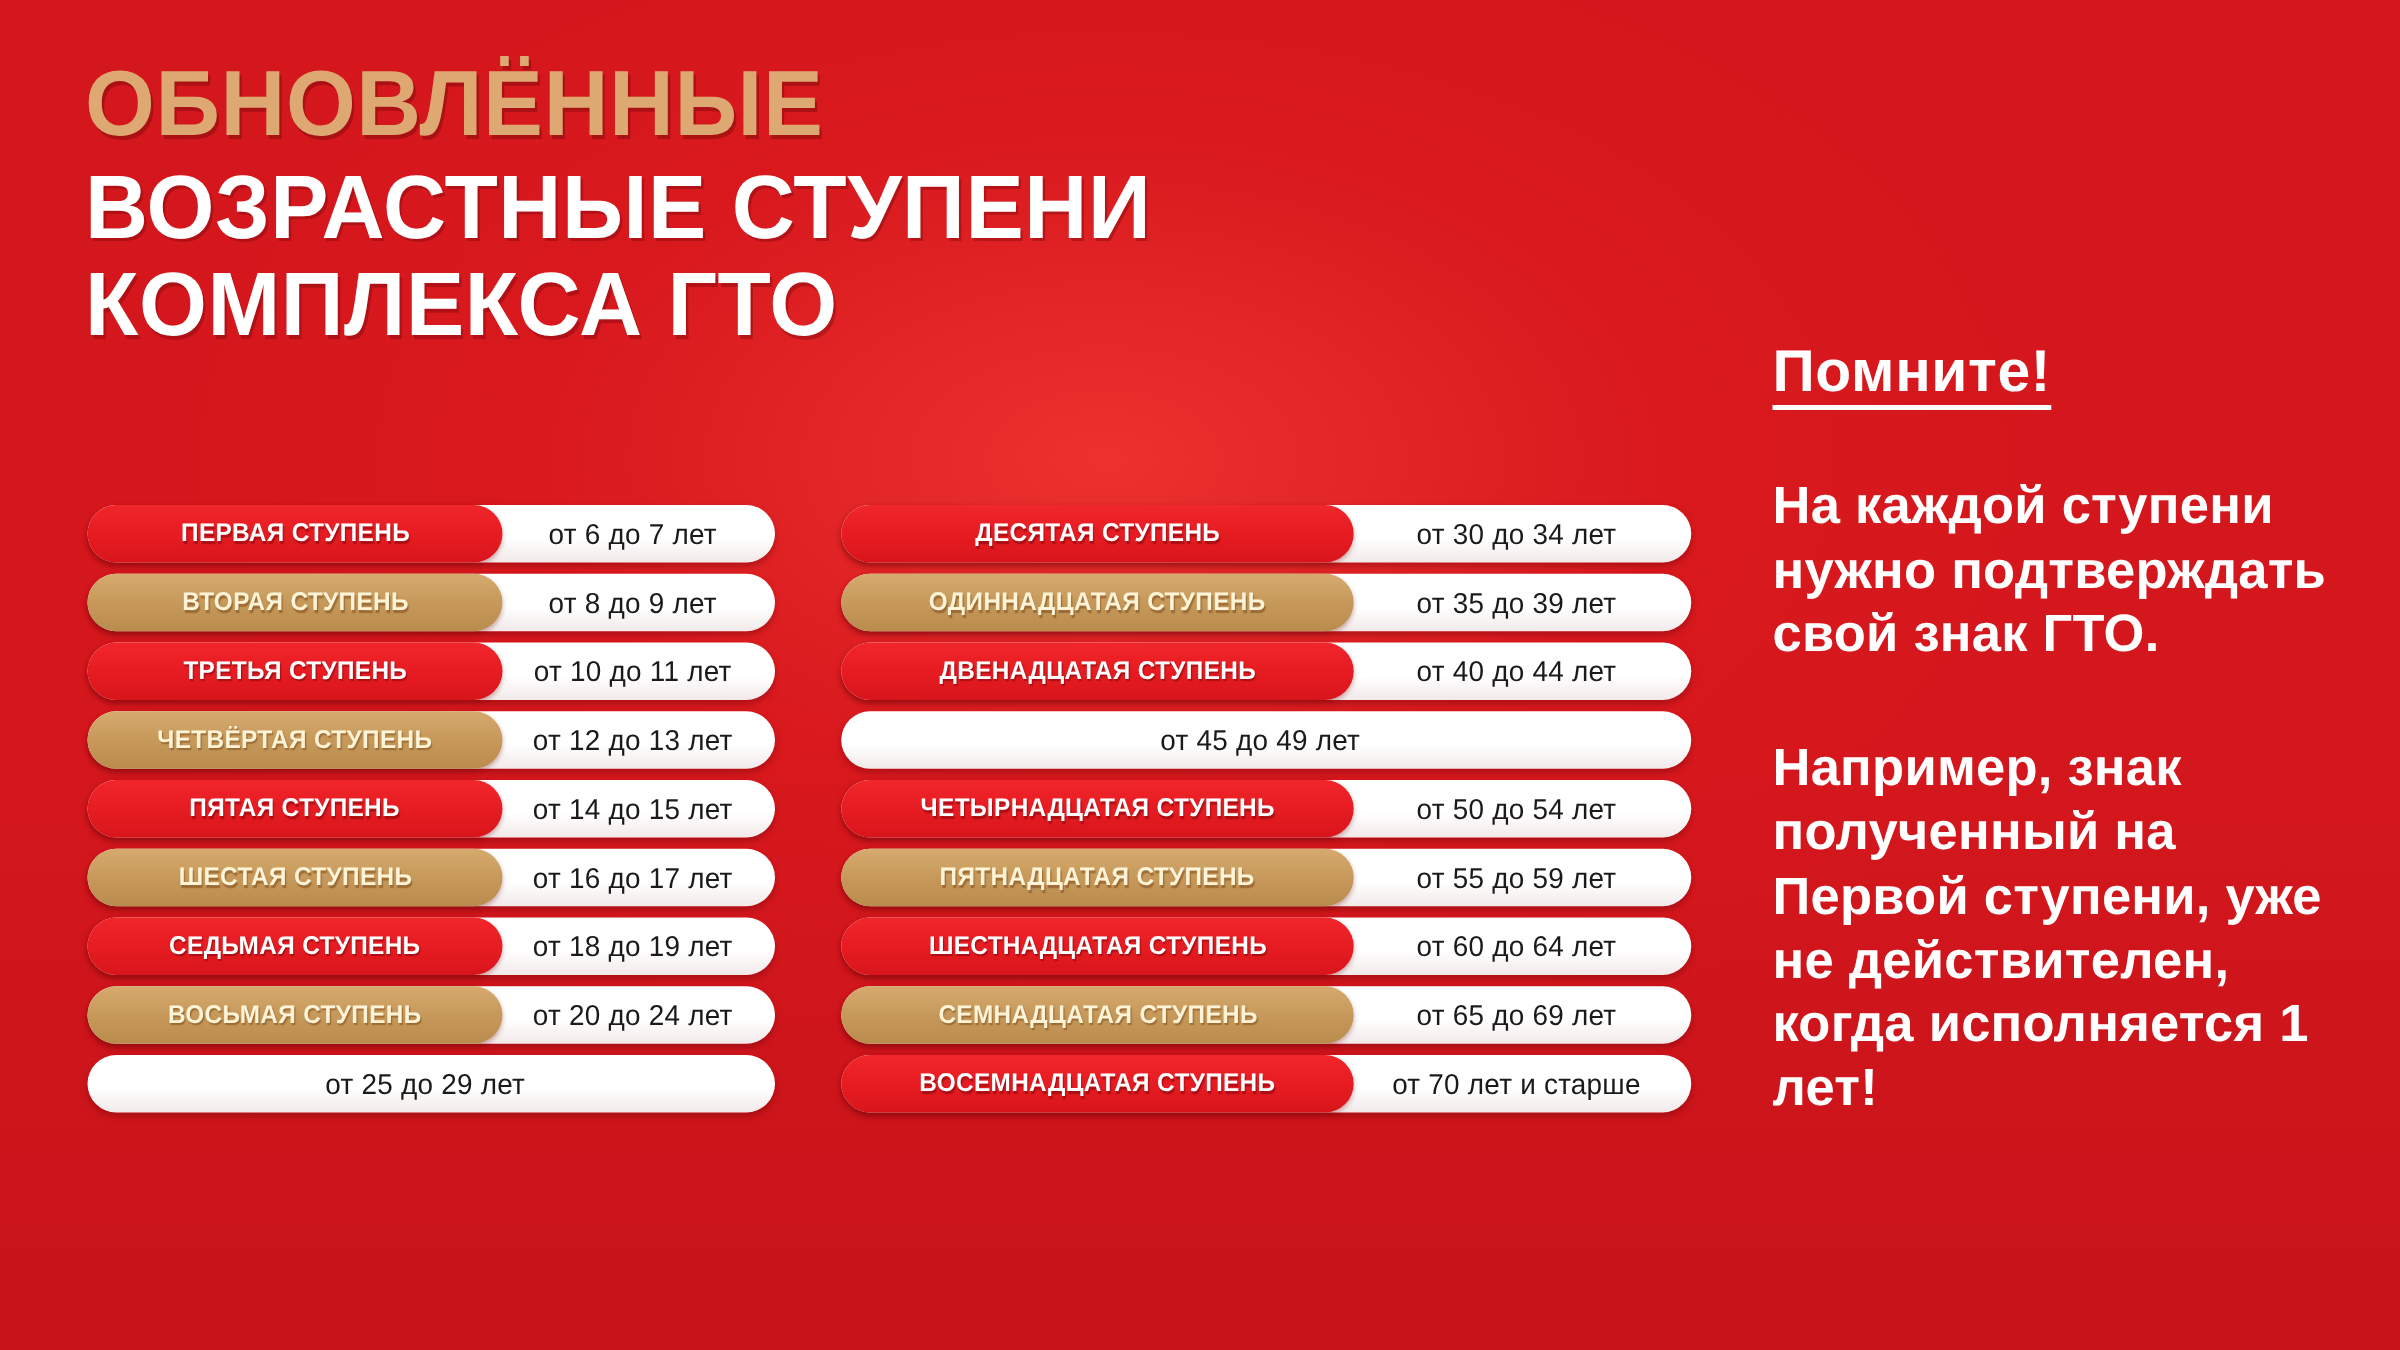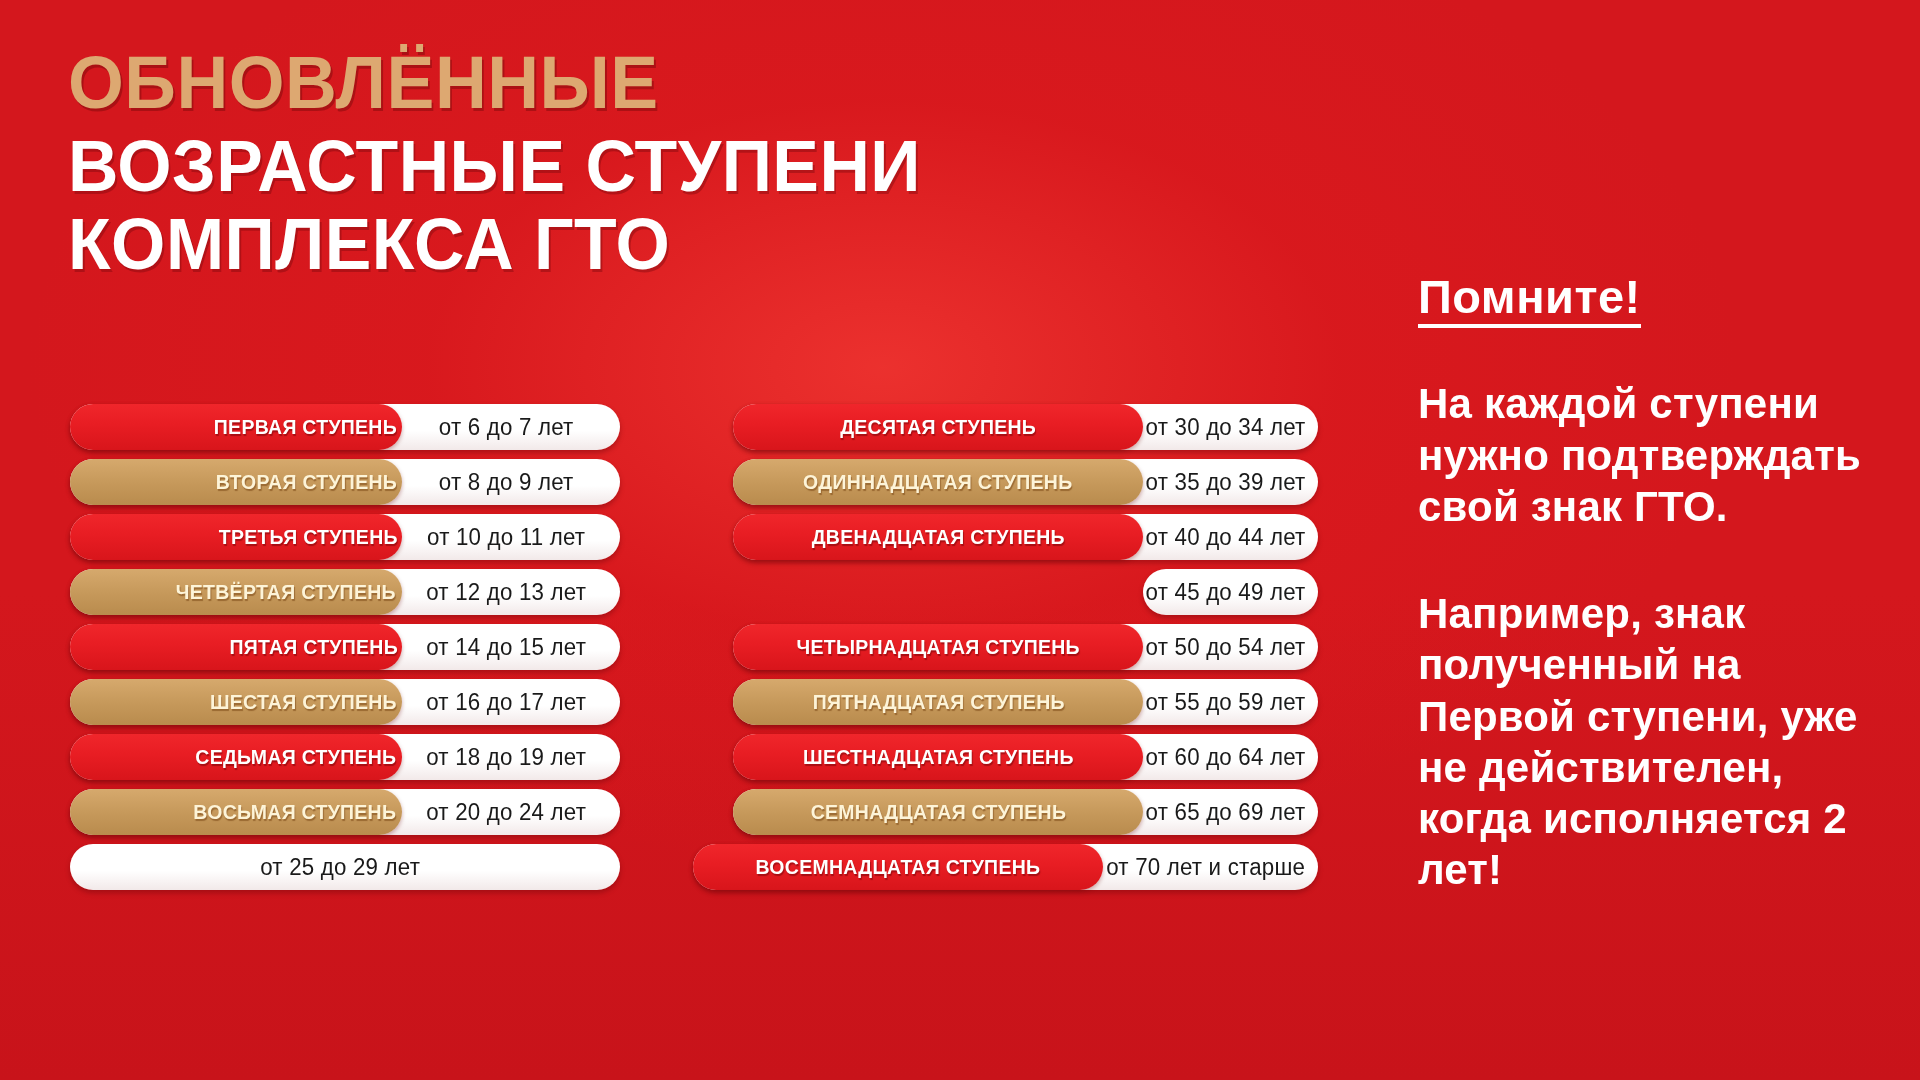--- a/index.html
+++ b/index.html
@@ -61,21 +61,21 @@
   }
 
   
   .stage-col{
     position:absolute;
     display:flex;
     flex-direction:column;
     gap:9px;
   }
   #col-left { left:70px;  top:404px; width:550px; }
-  #col-right{ left:638px; top:404px; width:680px;align-items:flex-end; }
+  #col-right{ left:673px; top:404px; width:680px; }
 
   .stage-row{
     position:relative;
     height:46px;
     border-radius:23px;
     background:linear-gradient(180deg,#ffffff 0%, #ffffff 58%, #f2e9e9 100%);
     box-shadow:0 3px 5px rgba(105,5,10,0.40);
     display:flex;
     align-items:center;
     overflow:visible;
@@ -85,21 +85,21 @@
     position:relative;
     height:46px;
     border-radius:23px;
     display:flex;
     align-items:center;
     justify-content:center;
     flex:none;
     z-index:2;
     box-shadow:0 2px 4px rgba(110,5,10,0.35);
   }
-  #col-left  .stage-pill{ width:332px;justify-content:flex-end; }
+  #col-left  .stage-pill{ width:332px; }
   #col-right .stage-pill{ width:410px; }
 
   .stage-pill.red{
     background:linear-gradient(180deg,#f0262b 0%, #e81d23 45%, #d8151b 100%);
   }
   .stage-pill.gold{
     background:linear-gradient(180deg,#d6a96d 0%, #c79a5c 48%, #b98b4d 100%);
   }
 
   .stage-name{
@@ -274,16 +274,16 @@
         <div class="stage-pill red">
           <span class="stage-name">ВОСЕМНАДЦАТАЯ СТУПЕНЬ</span>
         </div>
         <div class="stage-age">от 70 лет и старше</div>
       </div>
     </div>
 
   <div id="note-panel">
     <div id="note-heading">Помните!</div>
     <div class="note-para" id="note-para-1">На каждой ступени нужно подтверждать свой знак ГТО.</div>
-    <div class="note-para" id="note-para-2">Например, знак полученный на Первой ступени, уже не действителен, когда исполняется 2 лет!</div>
+    <div class="note-para" id="note-para-2">Например, знак полученный на Первой ступени, уже не действителен, когда исполняется 1 лет!</div>
   </div>
 
 </div>
 
 </body></html>

